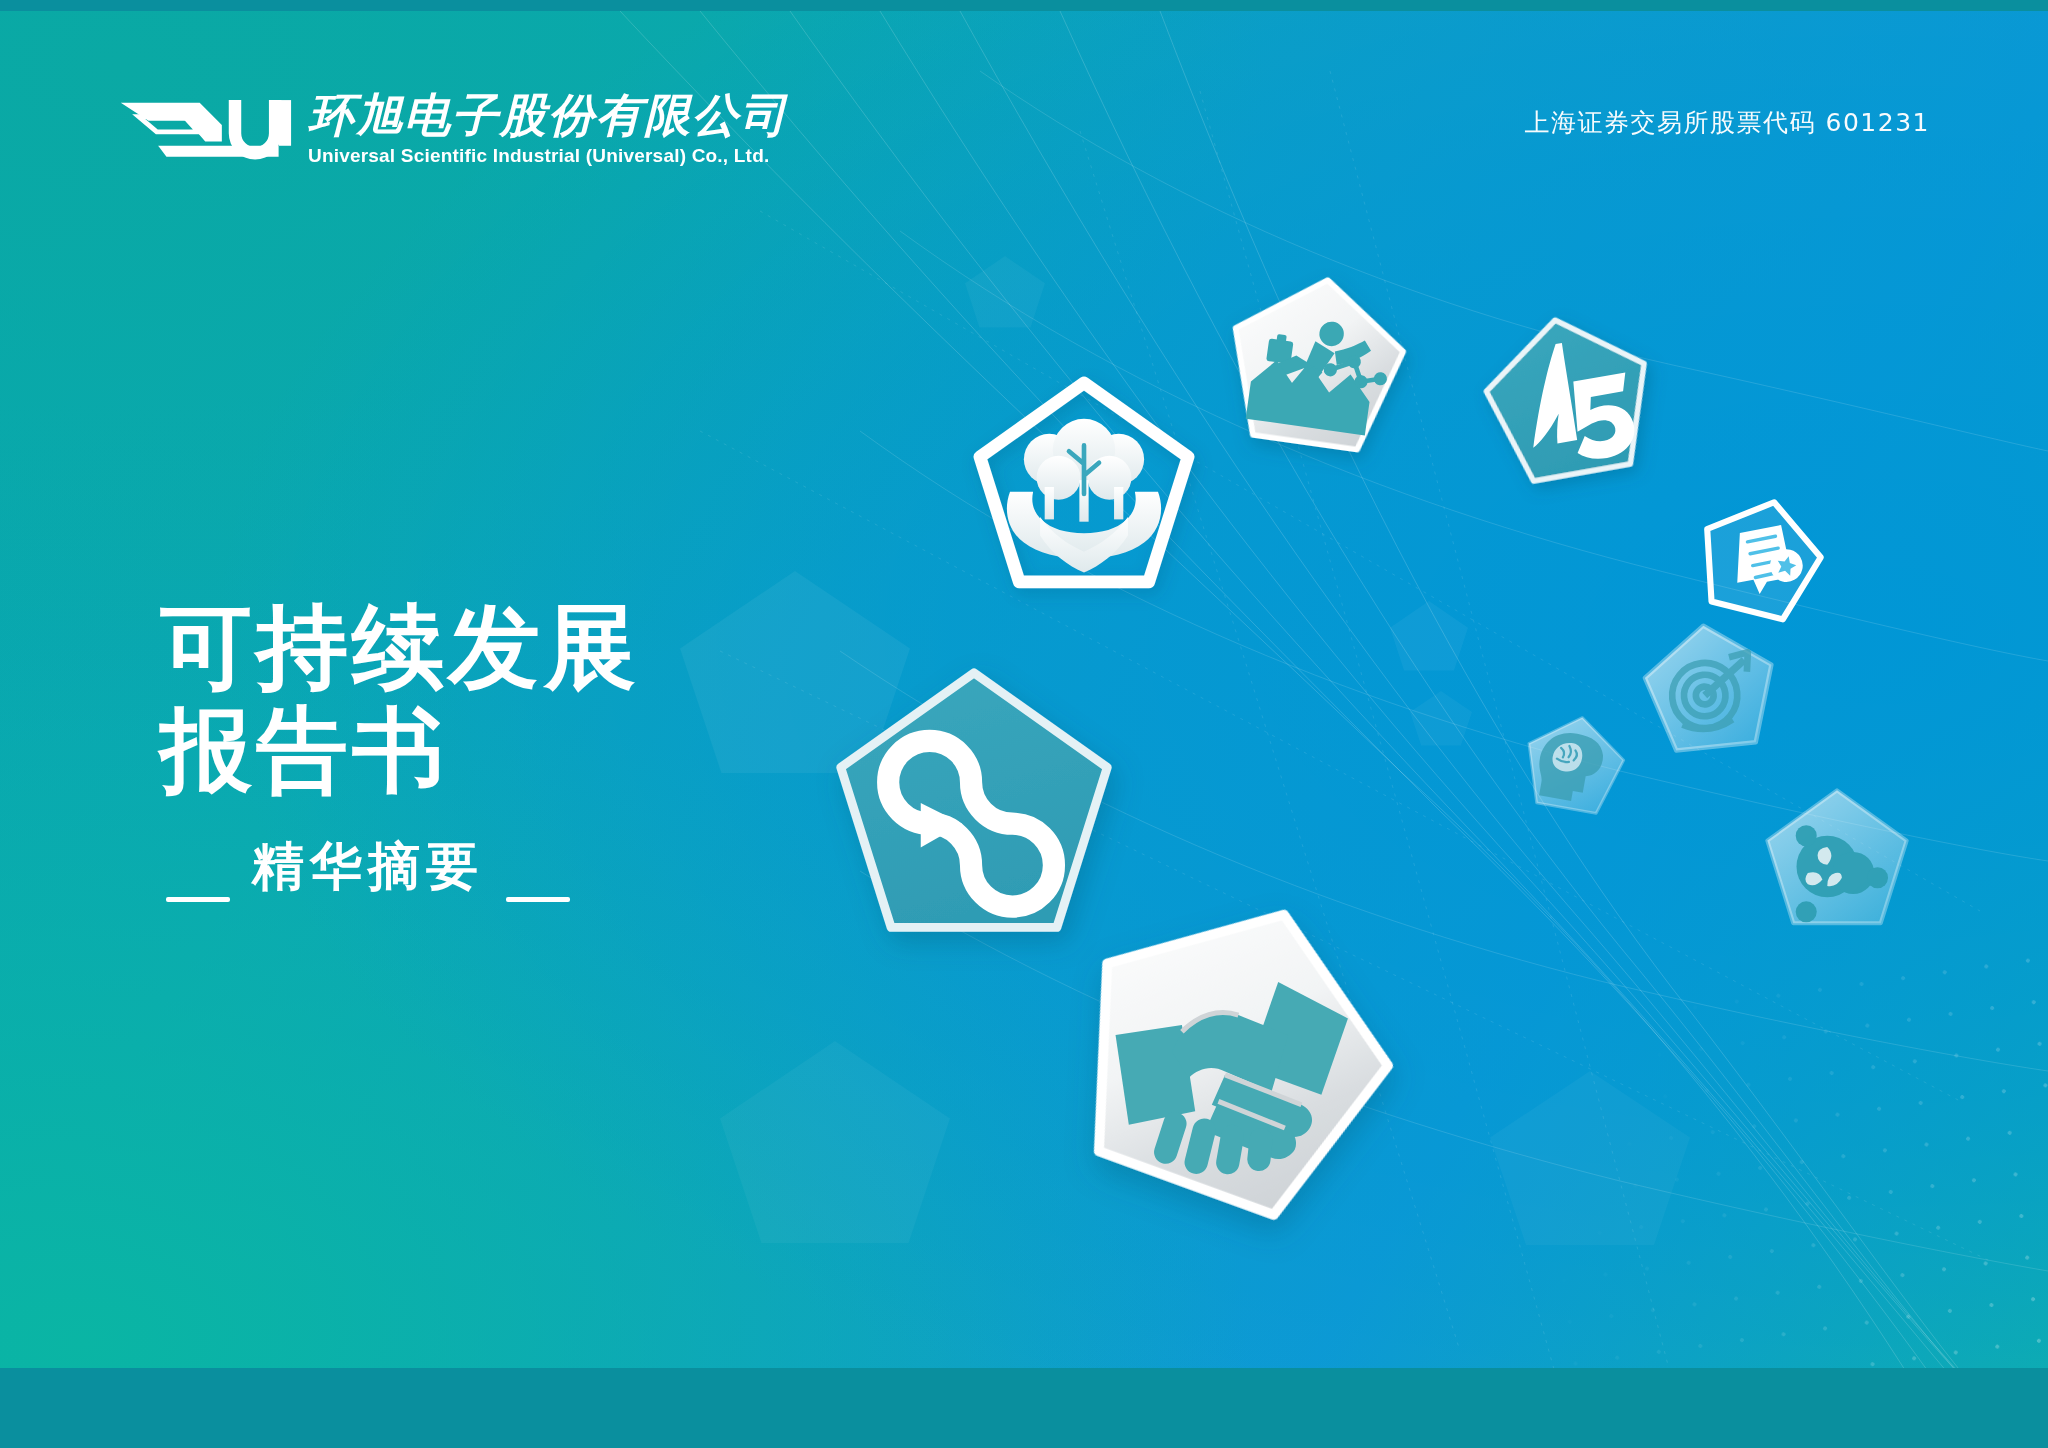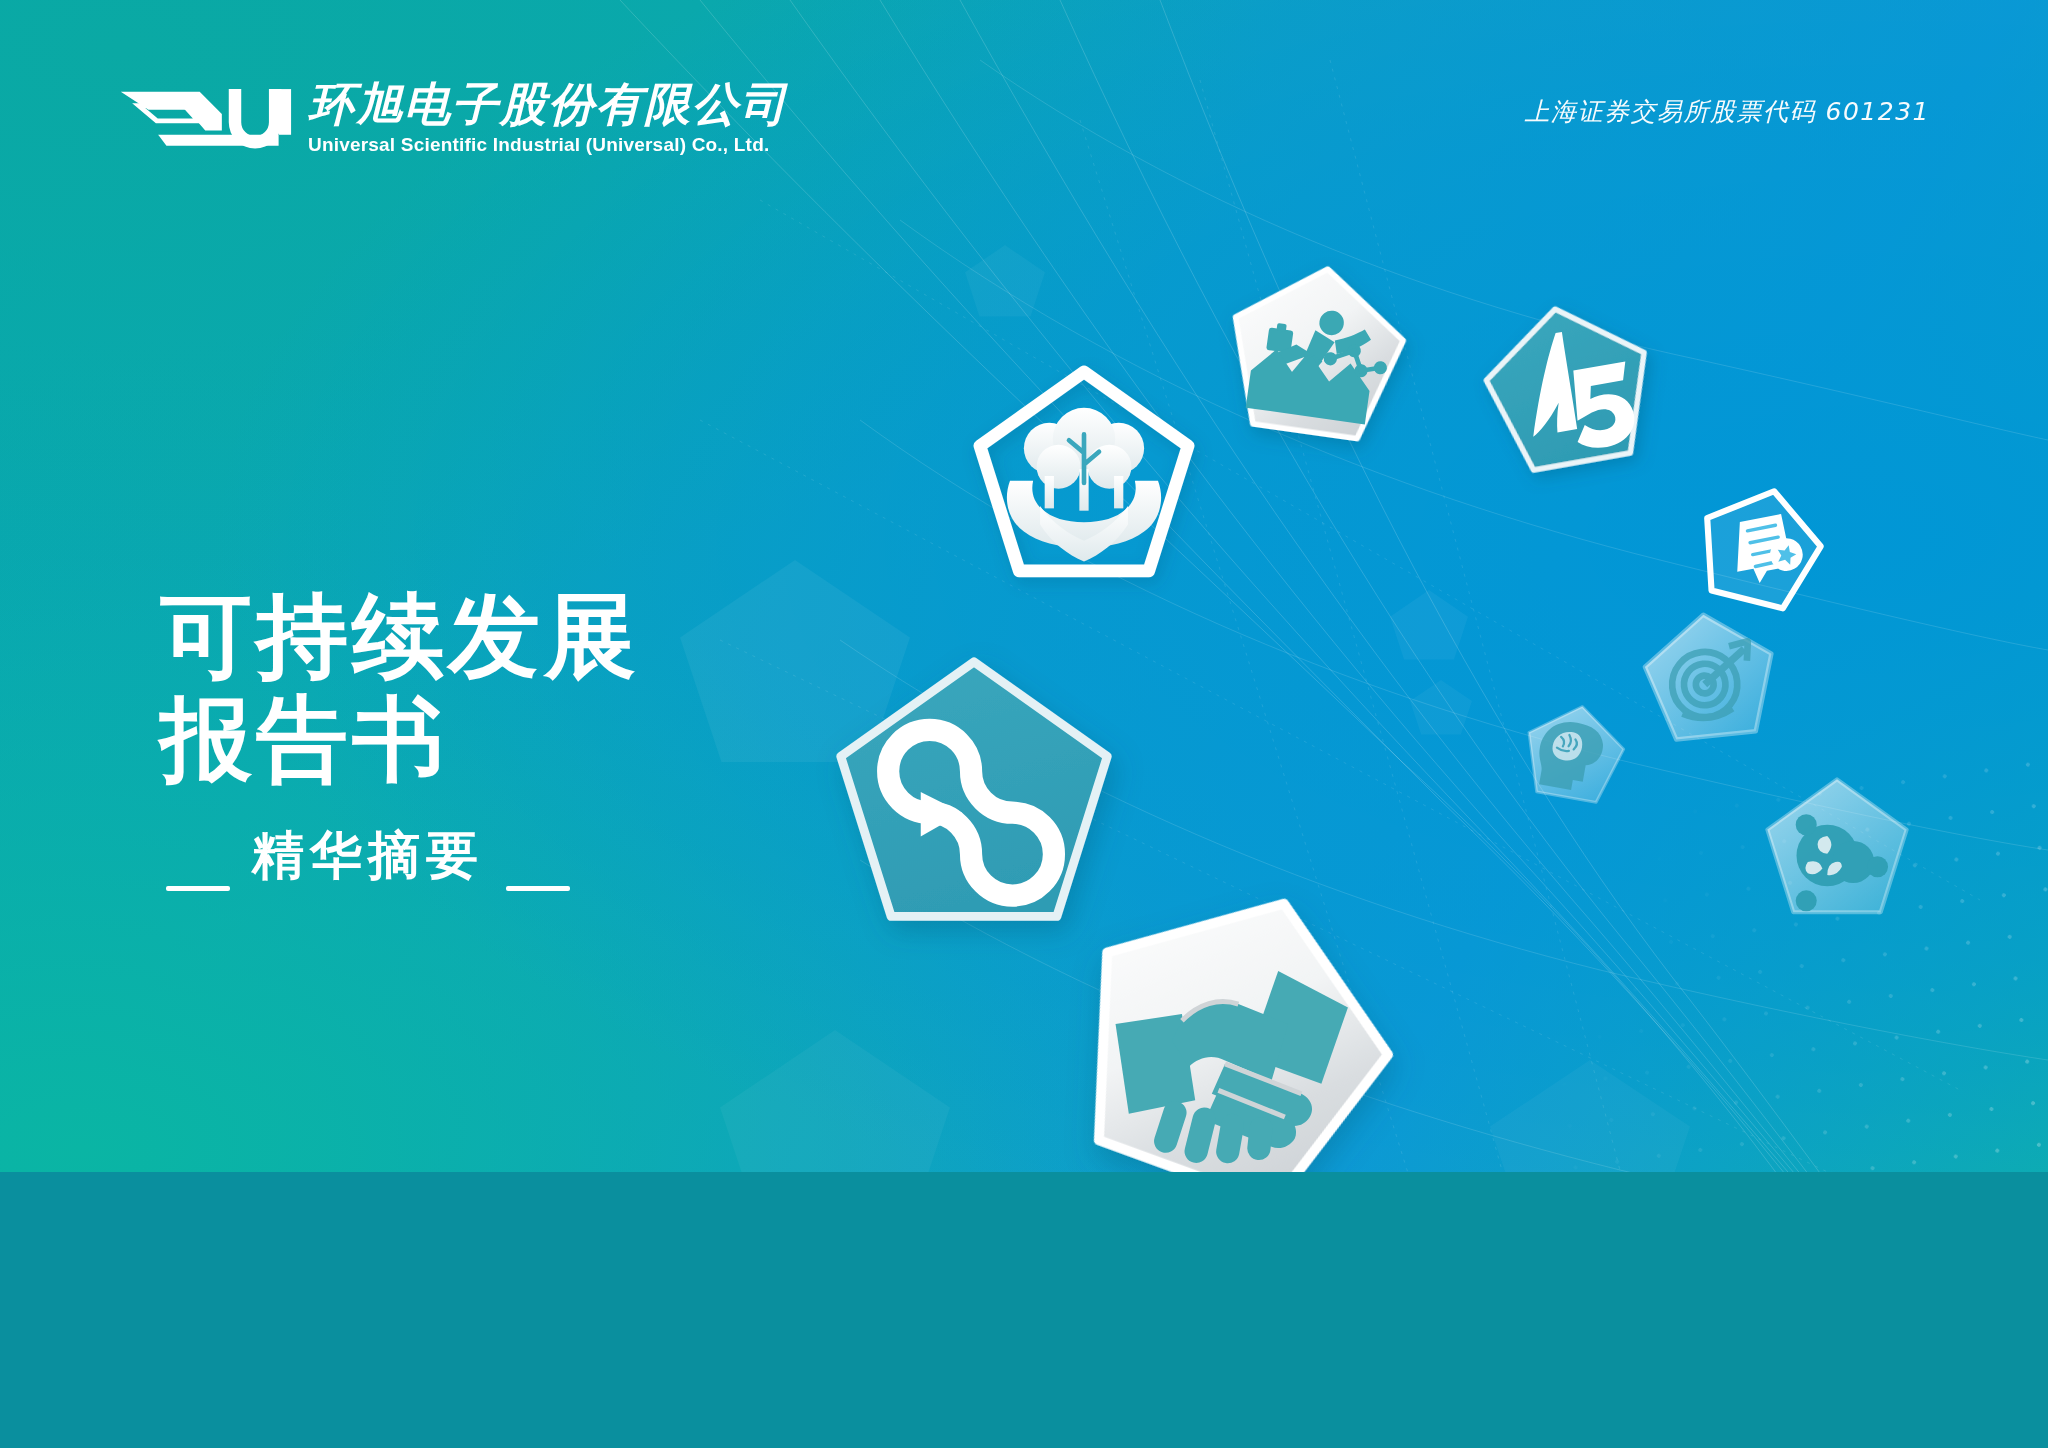--- a/index.html
+++ b/index.html
@@ -1,24 +1,25 @@
 <!DOCTYPE html>
 <html><head>
 <meta charset="utf-8">
 <style>
   html,body{margin:0;padding:0;background:#0a8f9e;}
   *{box-sizing:border-box;}
   .page{
-    position:relative;width:2048px;height:1172px;overflow:hidden;
+    position:relative;width:2048px;height:1357px;overflow:hidden;
     font-family:"Liberation Sans","DejaVu Sans",sans-serif;
     background:
       radial-gradient(120% 95% at 92% 46%, rgba(0,150,214,0.95) 0%, rgba(0,150,214,0.55) 38%, rgba(0,150,214,0.0) 68%),
       radial-gradient(90% 80% at 6% 4%, #0aa9a4 0%, rgba(10,169,164,0.0) 62%),
       radial-gradient(95% 85% at 4% 98%, #0ab5a4 0%, rgba(10,181,164,0.0) 60%),
       linear-gradient(120deg, #07a8ad 0%, #0aa7b4 26%, #0f9ec7 52%, #0e9ad4 74%, #10b0ab 100%);
+    margin-top: 11px;
   }
 
   
   .bg-layer{position:absolute;inset:0;pointer-events:none;}
   .dots{
     position:absolute;right:-40px;bottom:-30px;width:640px;height:420px;
     background-image:radial-gradient(circle, rgba(255,255,255,0.30) 1.6px, rgba(255,255,255,0) 2.2px);
     background-size:42px 42px;
     transform:rotate(-8deg);
     -webkit-mask-image:linear-gradient(300deg, rgba(0,0,0,1) 10%, rgba(0,0,0,0) 72%);
@@ -42,21 +43,20 @@
     line-height:1.05;font-style:italic;white-space:nowrap;
   }
   .logo-en{
     font-size:19px;font-weight:700;color:#fff;letter-spacing:.2px;
     margin-top:6px;white-space:nowrap;
   }
   .stock{
     position:absolute;right:118px;top:95px;color:#ffffff;
     font-size:25px;letter-spacing:1.5px;white-space:nowrap;opacity:.97;
     font-family:"DejaVu Sans","Liberation Sans",sans-serif;
-    font-style:italic;
   }
 
   
   .titleblock{position:absolute;left:160px;top:585px;color:#fff;}
   .t-year{
     font-size:92px;font-weight:700;line-height:1;letter-spacing:1px;
     font-family:"Liberation Sans",sans-serif;margin-bottom:14px;
   }
   .t-line{
     font-family:"DejaVu Sans","Liberation Sans",sans-serif;

